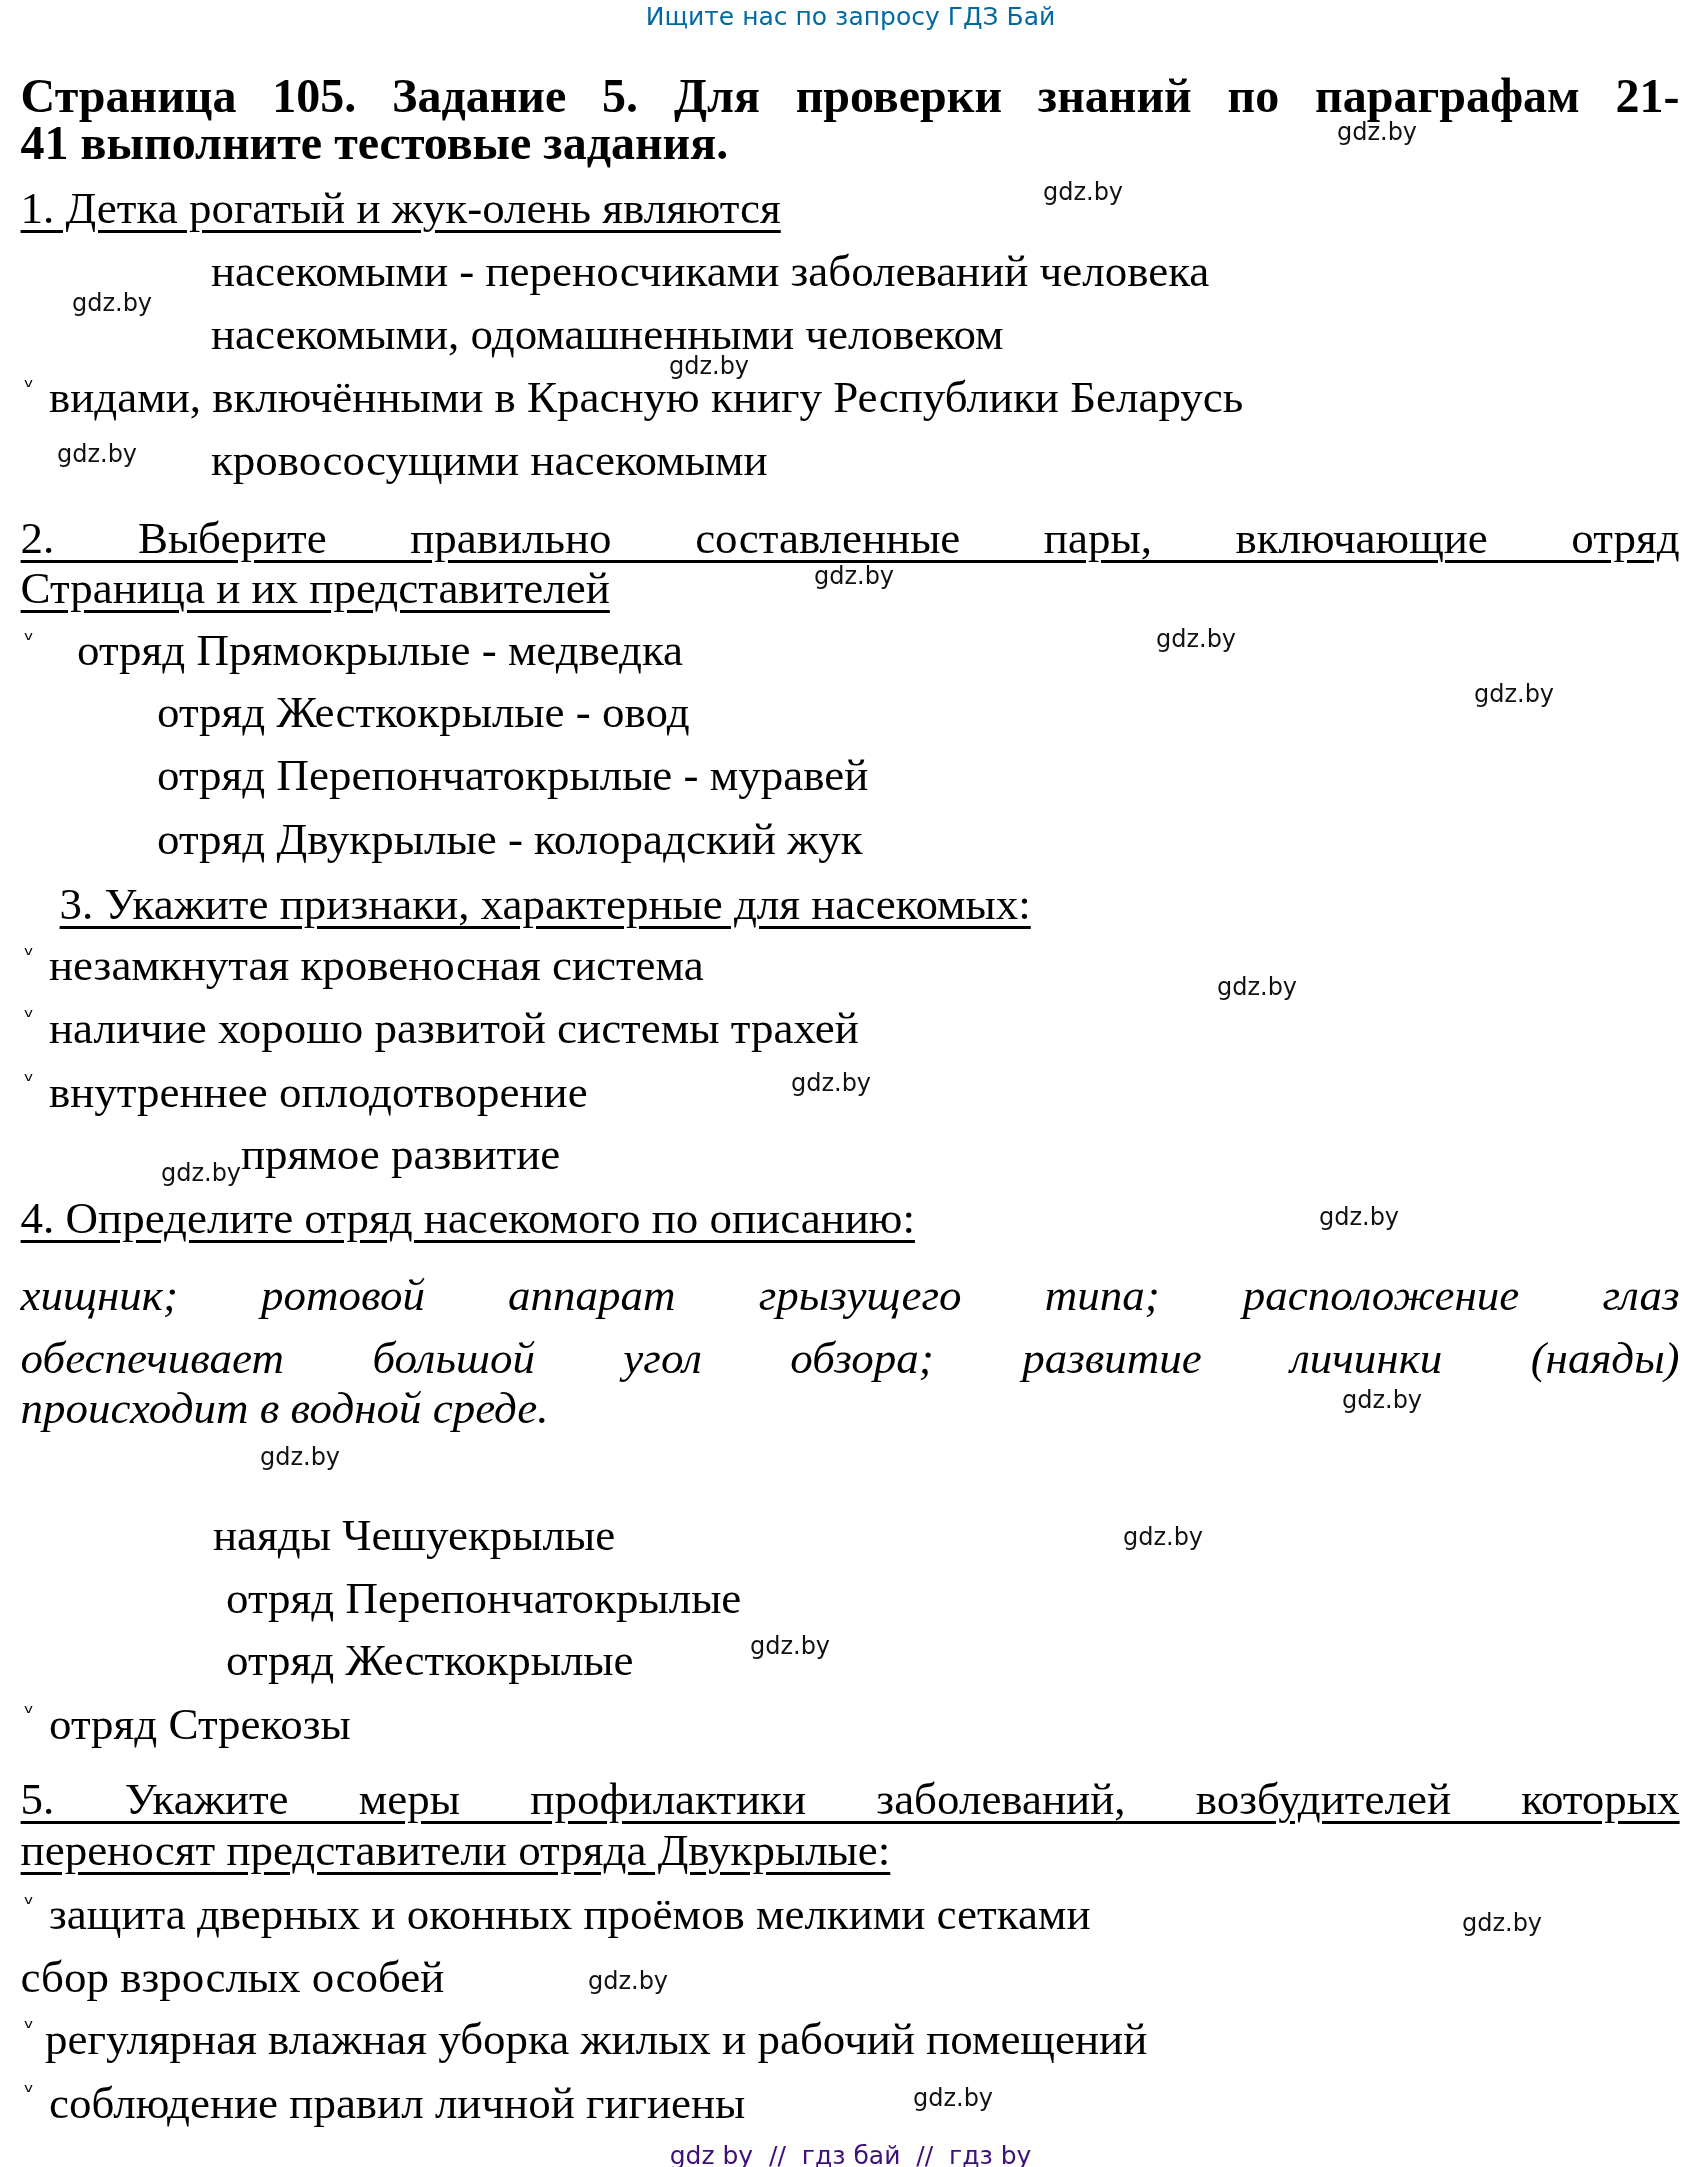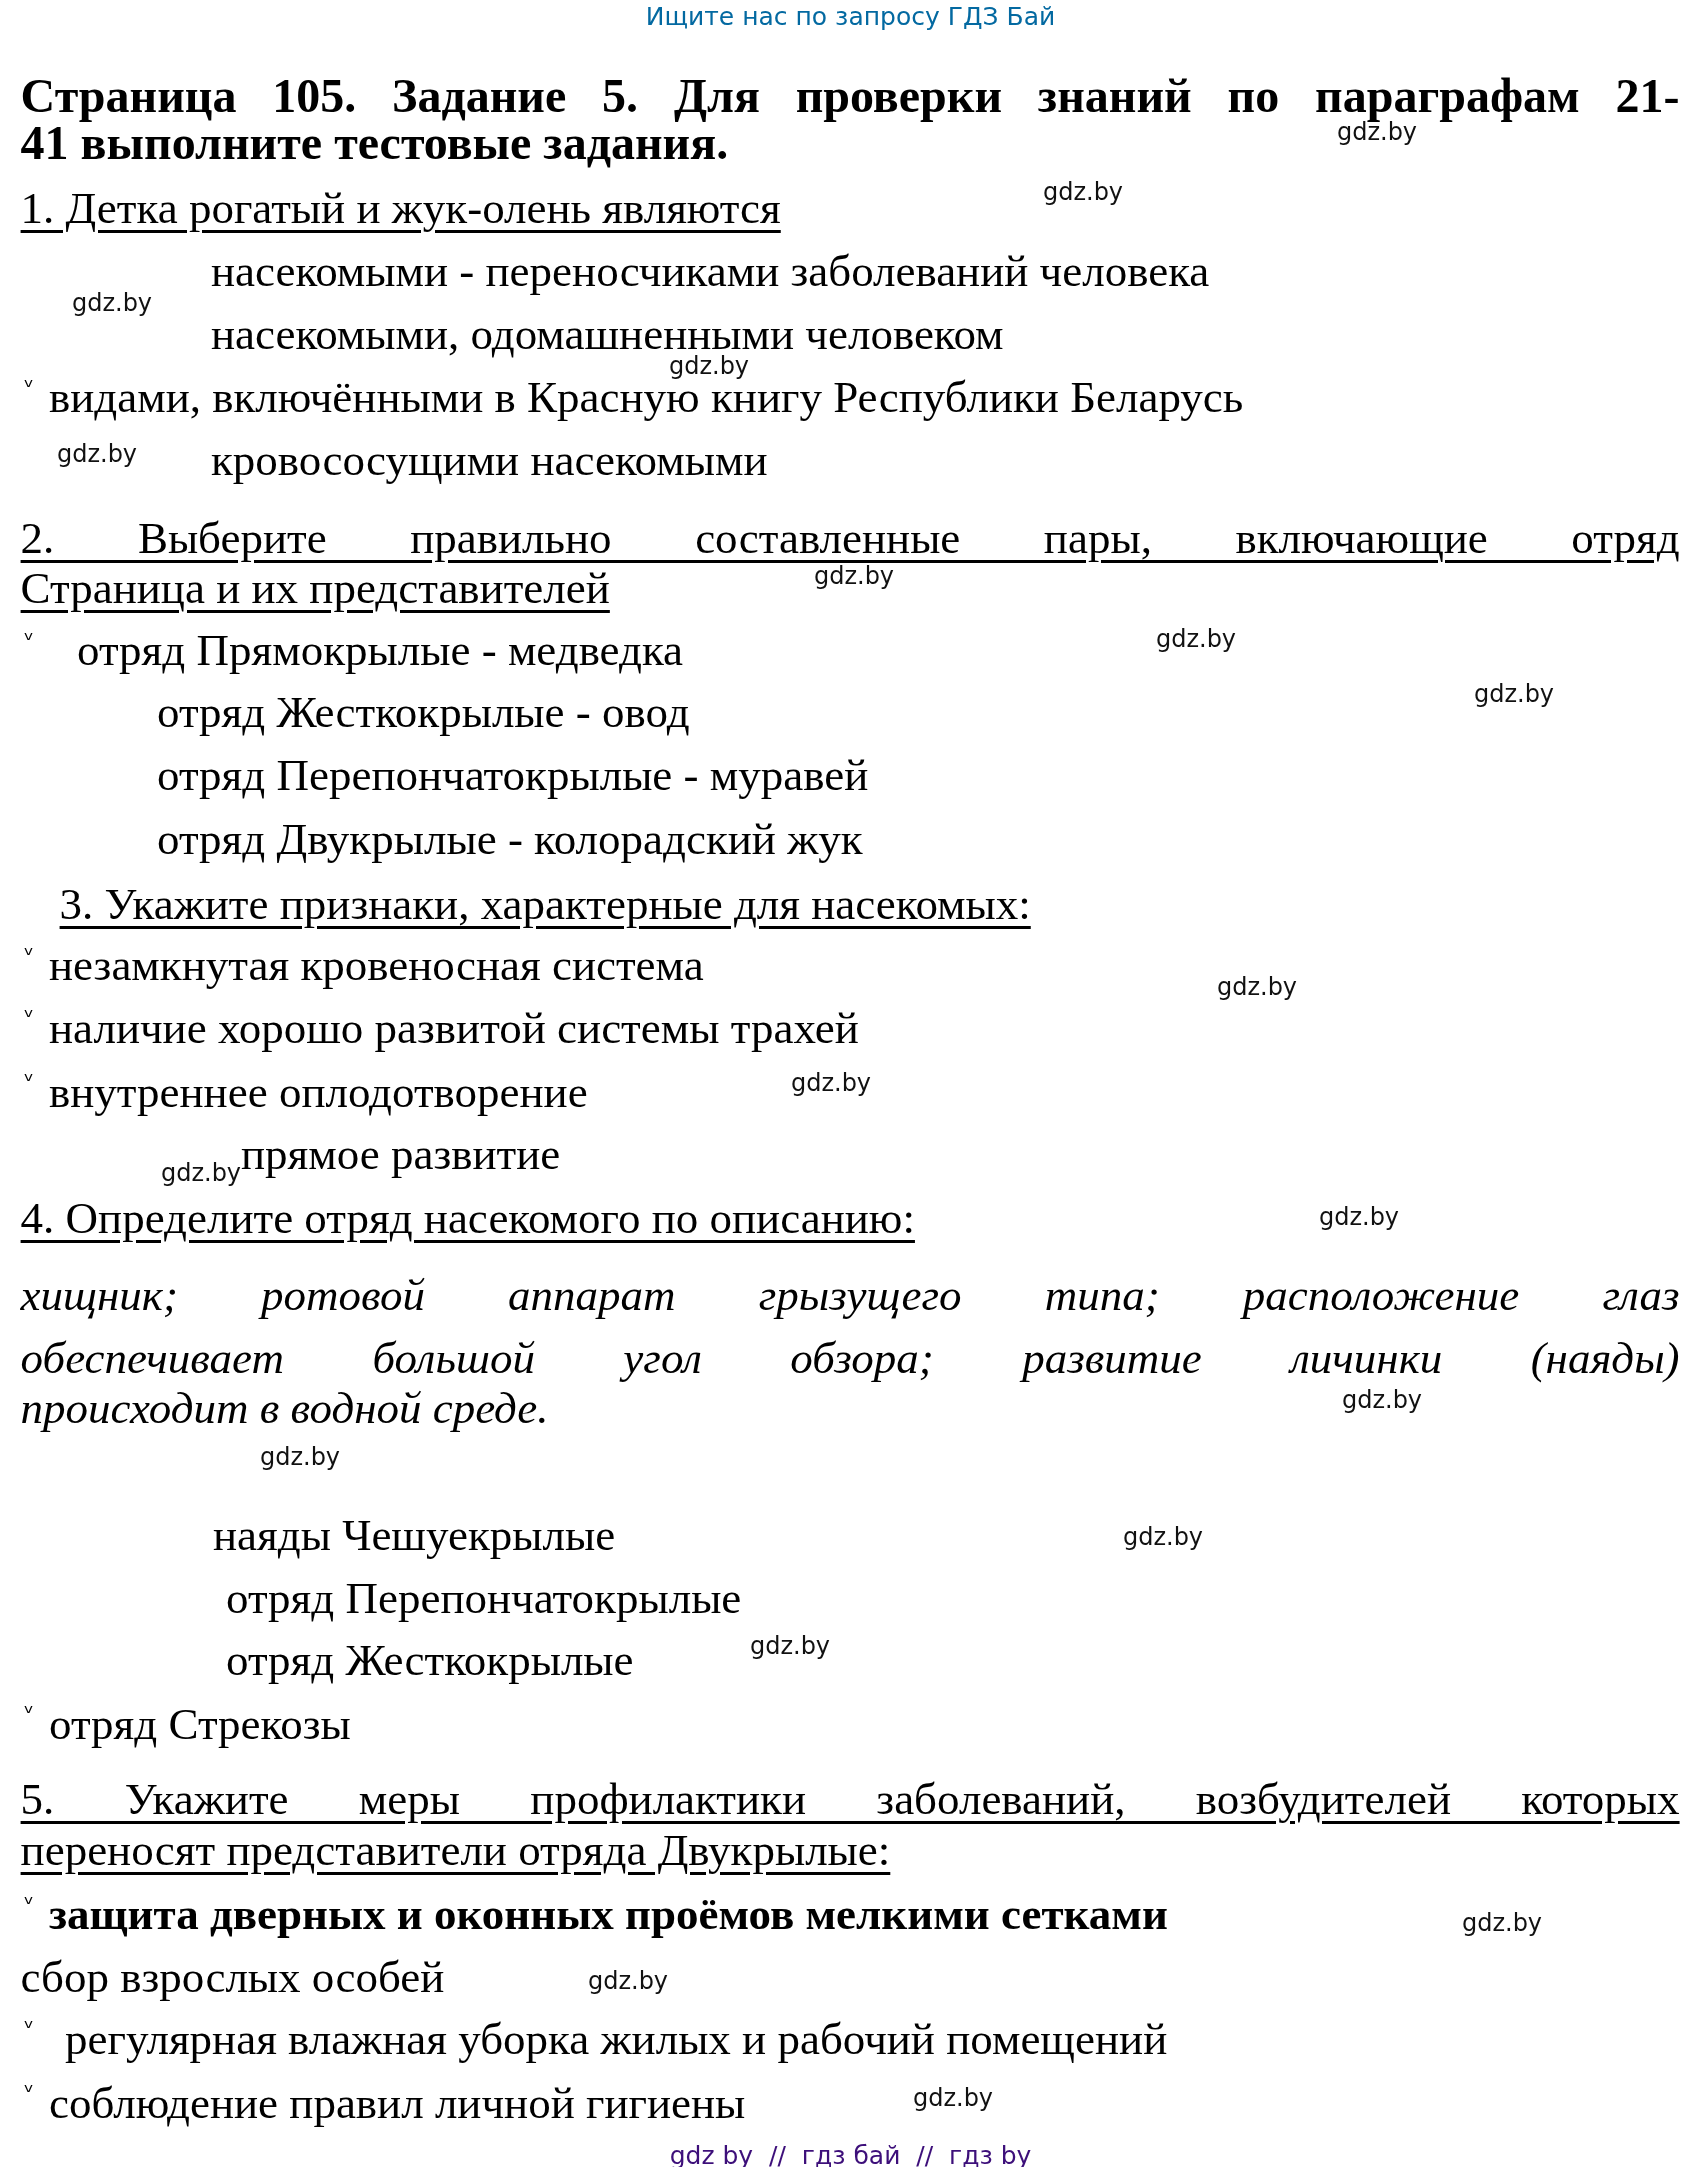--- a/index.html
+++ b/index.html
@@ -72,24 +72,24 @@
 <div class="line ital" style="top:1377px; left:20.6px;">происходит в водной среде.</div>
 <div class="line" style="top:1504px; left:213px;">наяды Чешуекрылые</div>
 <div class="line" style="top:1567px; left:226px;">отряд Перепончатокрылые</div>
 <div class="line" style="top:1629px; left:226px;">отряд Жесткокрылые</div>
 <span class="chk" style="left:24px; top:1701px;">ᵛ</span>
 <div class="line" style="top:1693px; left:49px;">отряд Стрекозы</div>
 
 <div class="line q just" style="top:1755px;">5. Укажите меры профилактики заболеваний, возбудителей которых</div>
 <div class="line q" style="top:1819px; left:20.6px;">переносят представители отряда Двукрылые:</div>
 <span class="chk" style="left:24px; top:1892px;">ᵛ</span>
-<div class="line" style="top:1883px; left:49px;font-weight:bold;">защита дверных и оконных проёмов мелкими сетками</div>
+<div class="line" style="top:1883px; left:49px;">защита дверных и оконных проёмов мелкими сетками</div>
 <div class="line" style="top:1946px; left:20.6px;">сбор взрослых особей</div>
 <span class="chk" style="left:24px; top:2016px;">ᵛ</span>
-<div class="line" style="top:2008px; left:65px;">регулярная влажная уборка жилых и рабочий помещений</div>
+<div class="line" style="top:2008px; left:45px;">регулярная влажная уборка жилых и рабочий помещений</div>
 <span class="chk" style="left:24px; top:2080px;">ᵛ</span>
 <div class="line" style="top:2072px; left:49px;">соблюдение правил личной гигиены</div>
 
 <span class="wm" style="left:1377px; top:132px;">gdz.by</span>
 <span class="wm" style="left:1083px; top:192px;">gdz.by</span>
 <span class="wm" style="left:112px; top:303px;">gdz.by</span>
 <span class="wm" style="left:709px; top:366px;">gdz.by</span>
 <span class="wm" style="left:97px; top:454px;">gdz.by</span>
 <span class="wm" style="left:854px; top:576px;">gdz.by</span>
 <span class="wm" style="left:1196px; top:639px;">gdz.by</span>

